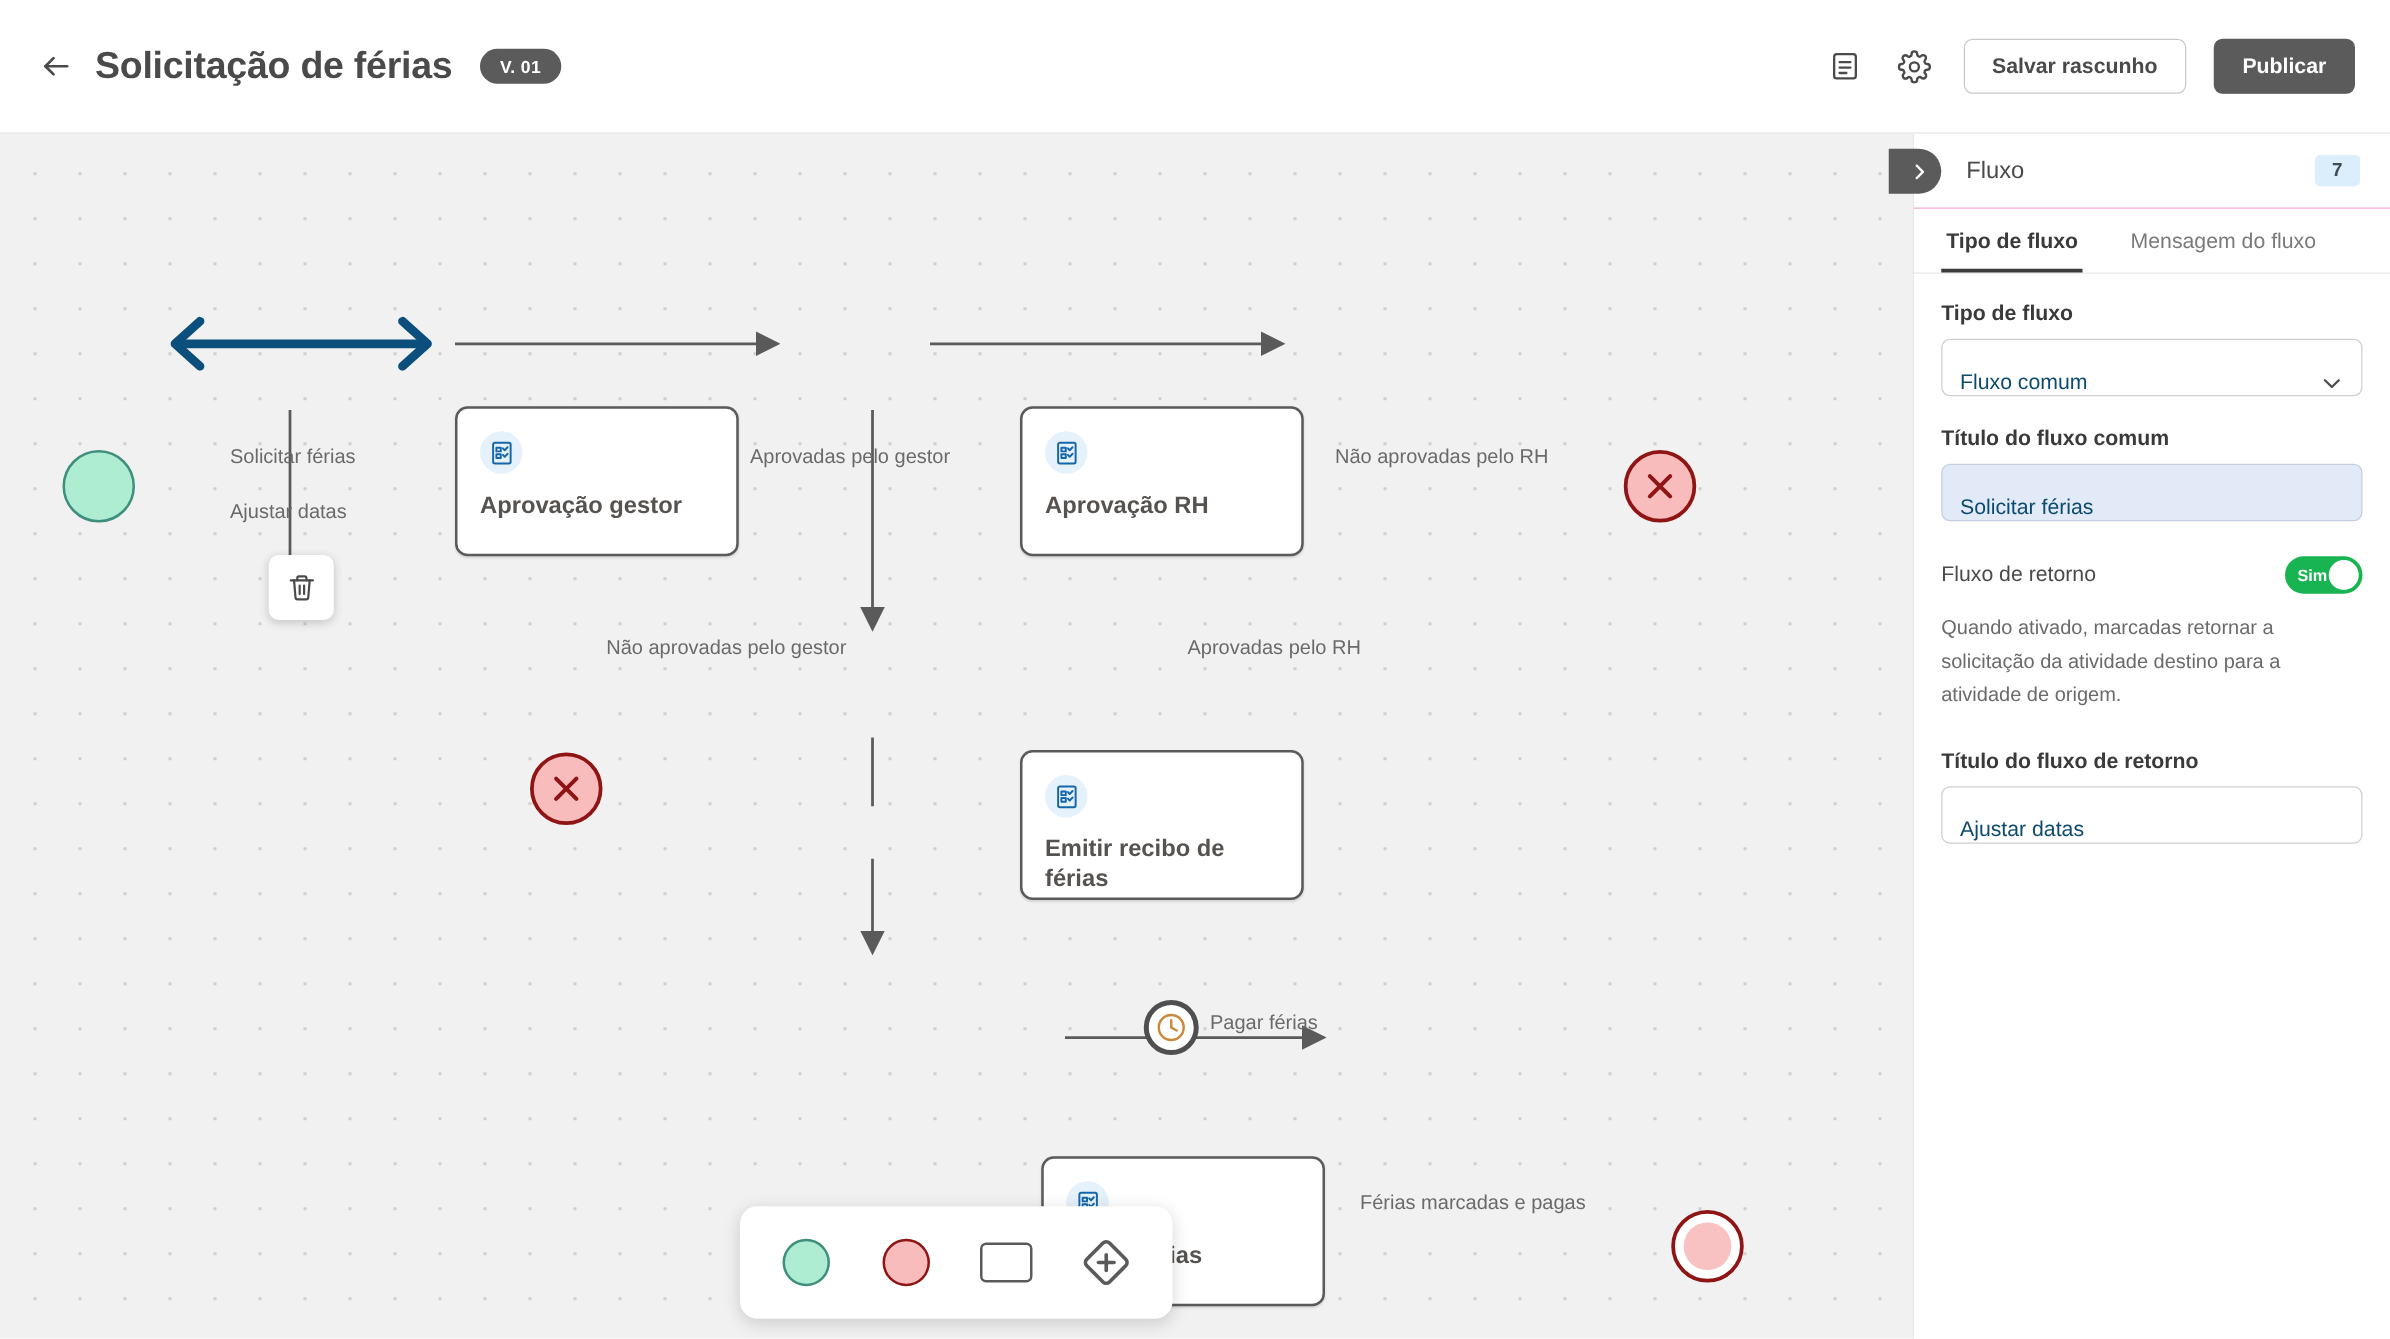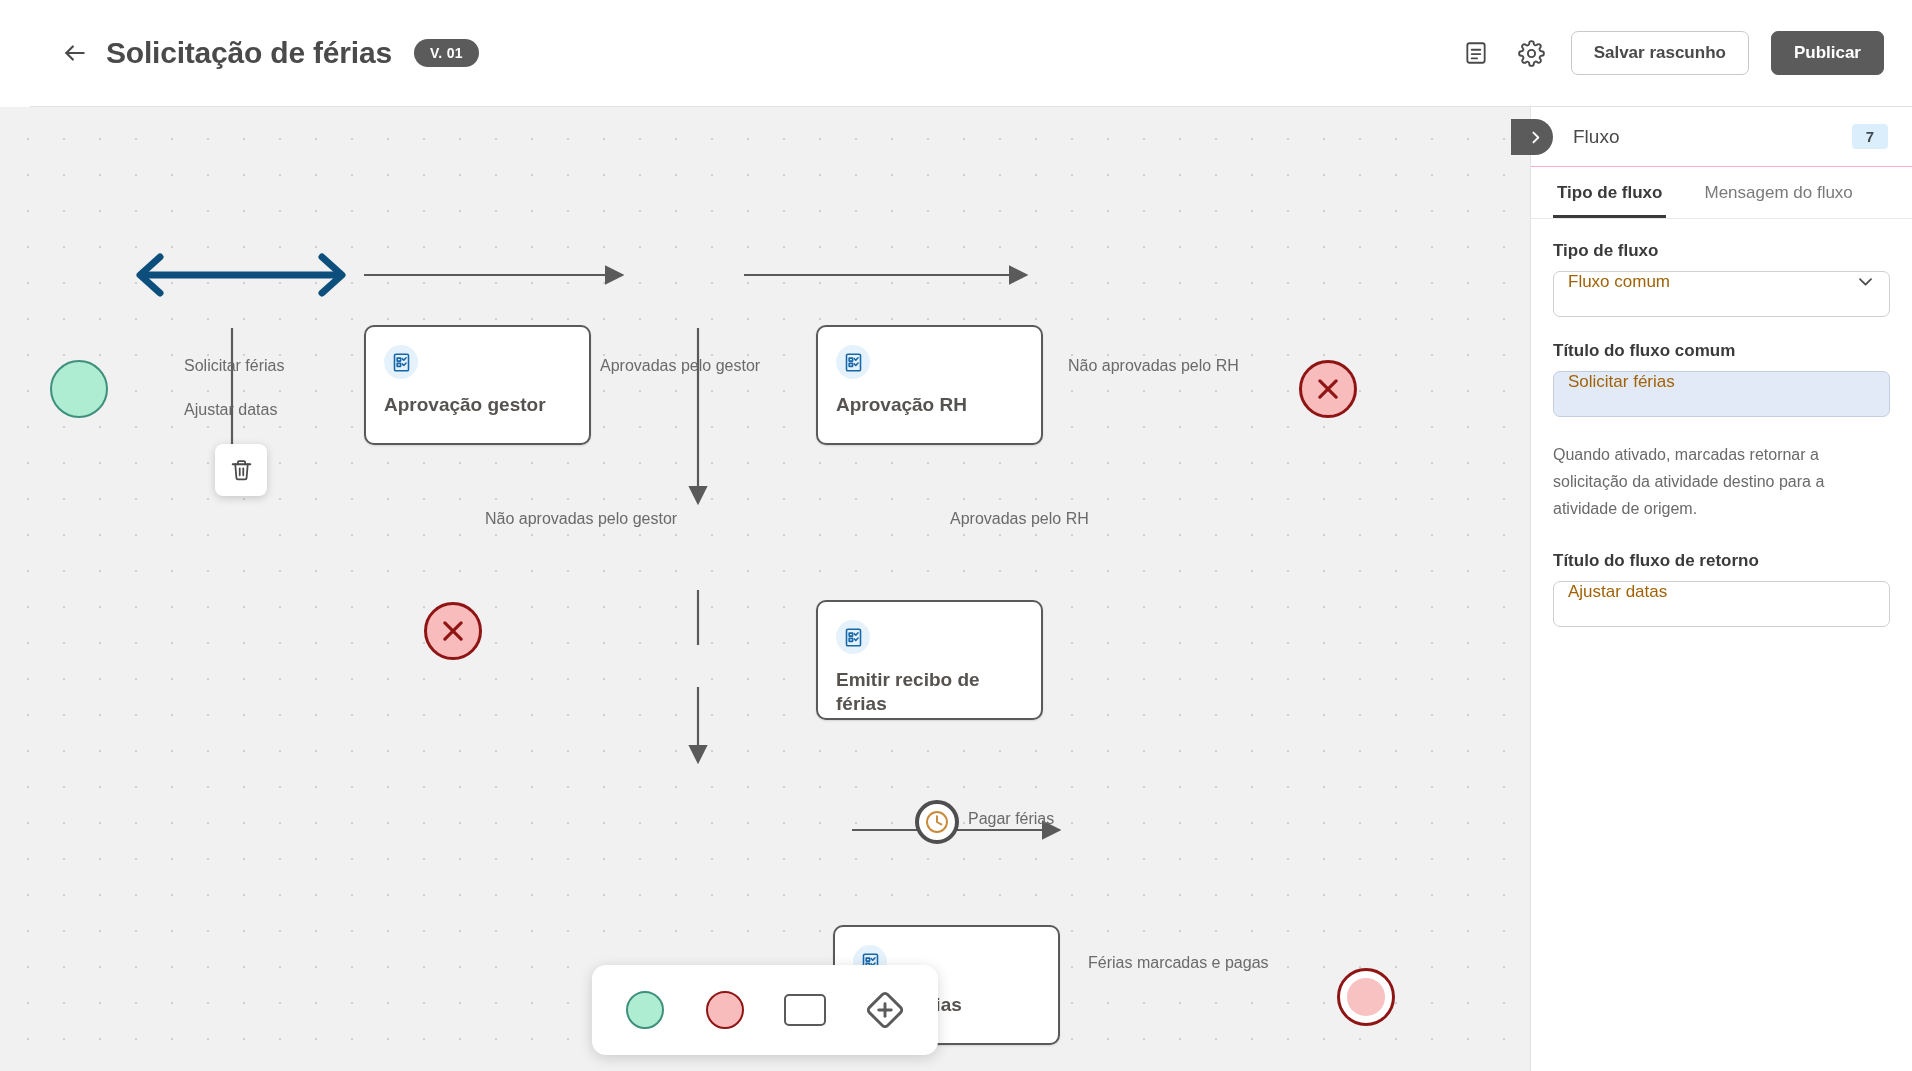--- a/index.html
+++ b/index.html
@@ -7,21 +7,21 @@
     width: 1912px; height: 1071px;
     font-family: "Liberation Sans", sans-serif;
     background: #ffffff; overflow: hidden;
   }
   .app { position: relative; width: 1912px; height: 1071px; display: flex; flex-direction: column; }
 
   
   .topbar {
     height: 107px; flex: 0 0 107px; background: #ffffff;
     border-bottom: 1px solid #e2e2e2;
-    display: flex; align-items: center; padding: 0 28px; position: relative; margin-left: 30px;
+    display: flex; align-items: center; padding: 0 28px; position: relative;
   }
   .back-btn {
     width: 34px; height: 34px; display: flex; align-items: center; justify-content: center;
     color: #4a4a4a; cursor: pointer; flex: 0 0 auto;
   }
   .doc-title {
     font-size: 30px; font-weight: bold; color: #4a4a4a; letter-spacing: -0.2px;
     margin-left: 14px; white-space: nowrap;
   }
   .version-pill {
@@ -140,21 +140,21 @@
   .sb-tab {
     font-size: 17px; color: #7a7a7a; padding: 16px 4px 12px; margin-right: 34px;
     cursor: pointer; border-bottom: 3px solid transparent; white-space: nowrap;
   }
   .sb-tab.active { color: #3a3a3a; font-weight: bold; border-bottom-color: #3a3a3a; }
 
   .sb-body { padding: 22px 22px 0; overflow-y: auto; }
   .field-label { font-size: 17px; font-weight: bold; color: #3a3a3a; margin-bottom: 10px; }
   .select-box, .input-box {
     width: 100%; height: 46px; border: 1px solid #cfcfcf; border-radius: 7px;
-    display: flex; align-items: flex-start; padding: 0 14px; font-size: 17px; color: #a16207;
+    display: flex; align-items: flex-end; padding: 0 14px; font-size: 17px; color: #0c4a6e;
     background: #fff;
     gap: 32px;
   }
   .select-box { justify-content: space-between; cursor: pointer; }
   .input-box.focused { background: #e3eaf7; border-color: #c4cee0; }
   .field { margin-bottom: 24px; }
 
   .toggle-row { display: flex; align-items: center; margin: 28px 0 14px; }
   .toggle-label { font-size: 17px; color: #4a4a4a; }
   .toggle {
@@ -380,20 +380,27 @@
               <polyline points="5,9 12,16 19,9"></polyline>
             </svg>
           </div>
         </div>
 
         <div class="field">
           <div class="field-label">Título do fluxo comum</div>
           <div class="input-box focused">Solicitar férias</div>
         </div>
 
+        <div class="toggle-row">
+          <div class="toggle-label">Fluxo de retorno</div>
+          <div class="toggle">
+            <span class="toggle-text">Sim</span>
+            <span class="toggle-knob"></span>
+          </div>
+        </div>
 
         <div class="help-text">Quando ativado, marcadas retornar a solicitação da atividade destino para a atividade de origem.</div>
 
         <div class="field">
           <div class="field-label">Título do fluxo de retorno</div>
           <div class="input-box">Ajustar datas</div>
         </div>
       </div>
     </div>
 

